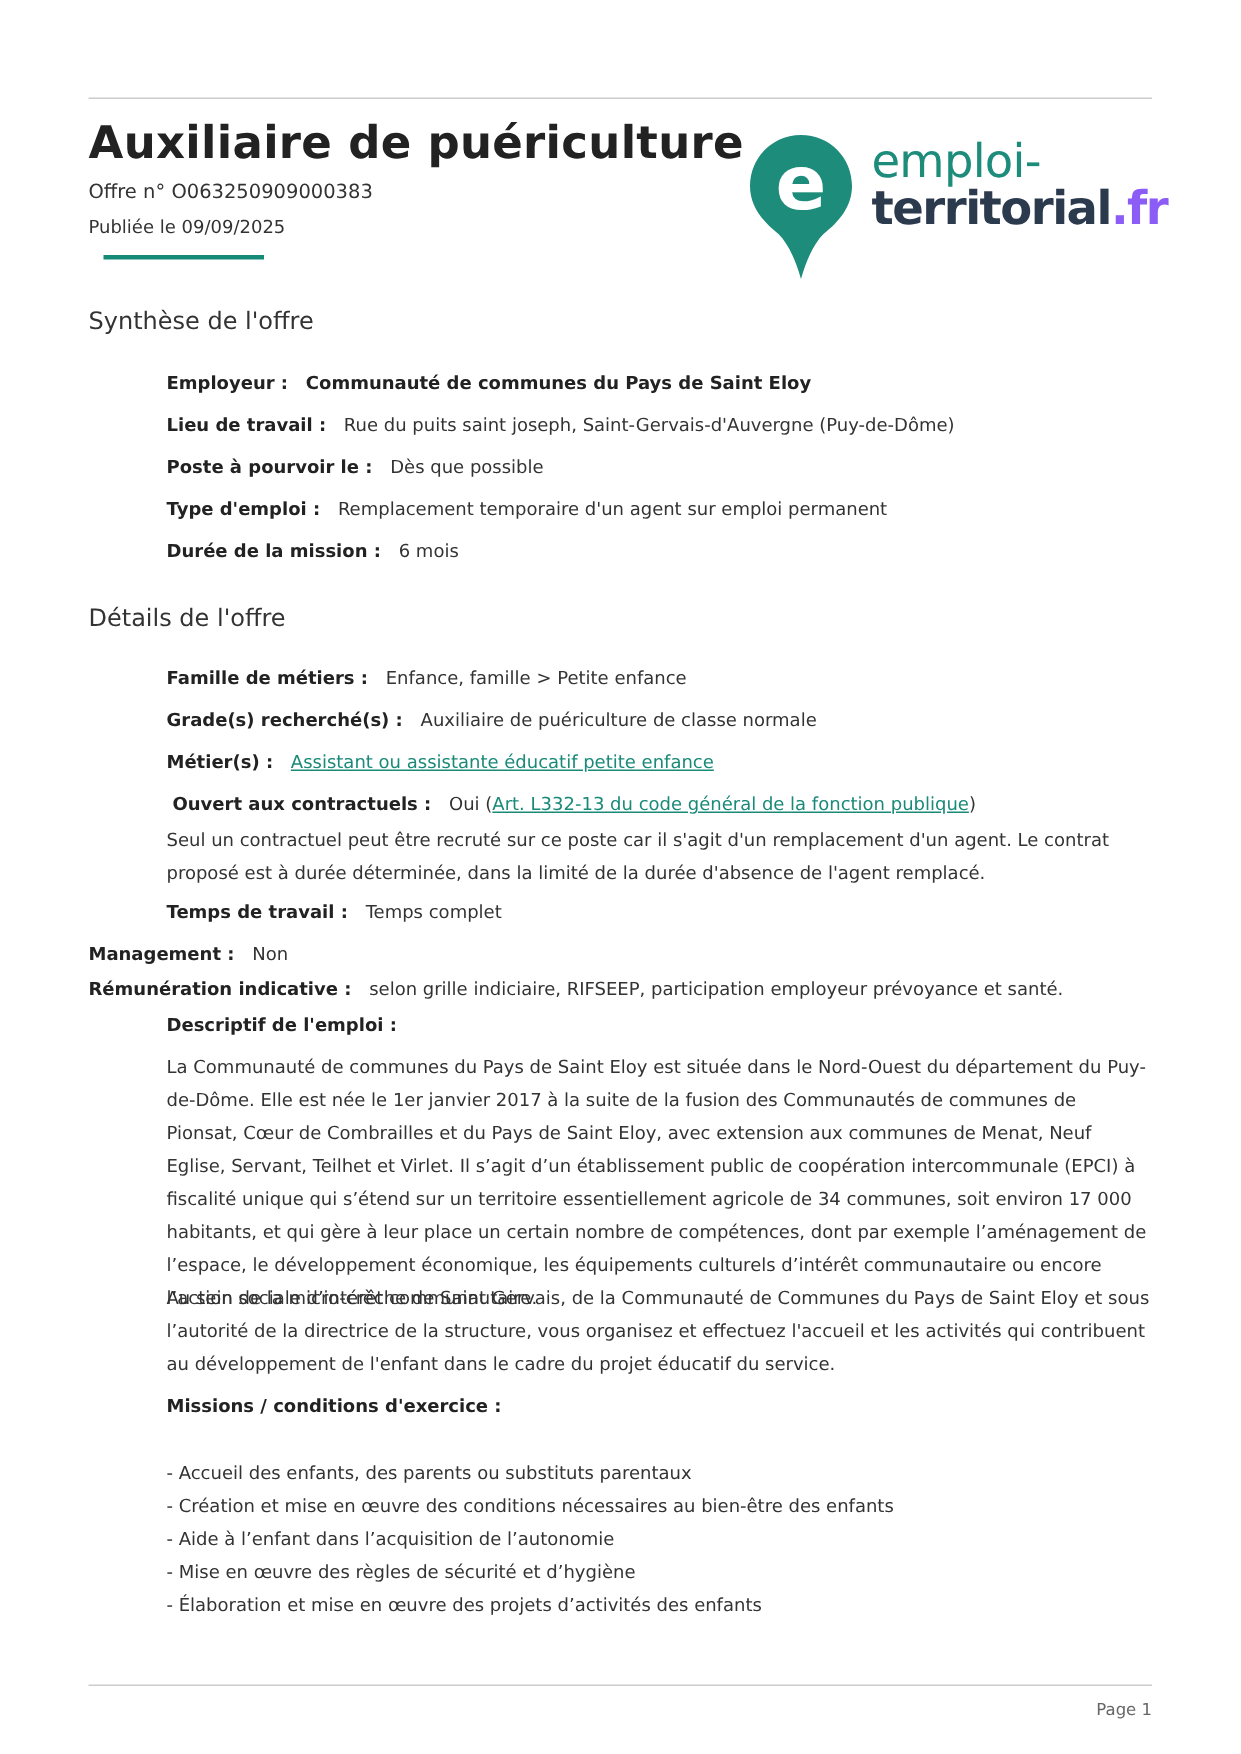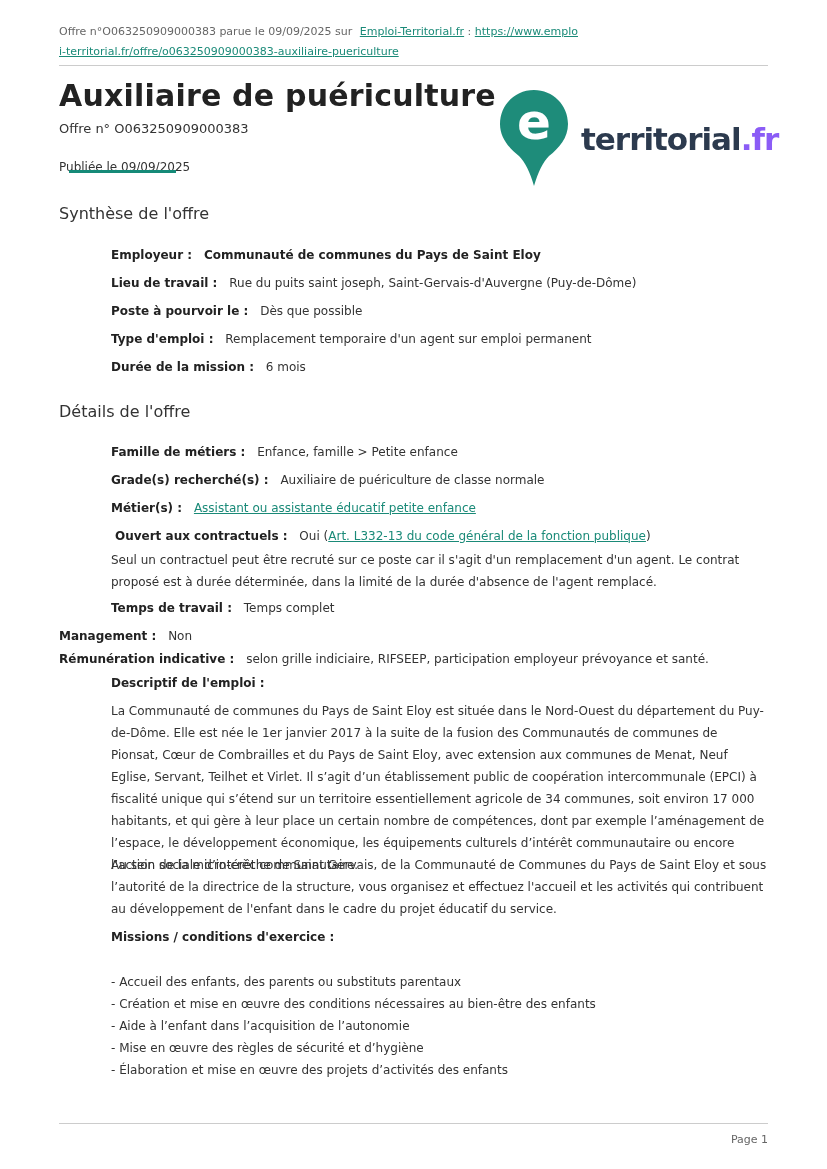--- a/index.html
+++ b/index.html
@@ -20,21 +20,21 @@
     }
     .top-line a { color: #1a8a78; }
     .top-rule { position: absolute; left: 0; top: 65px; width: 709px; height: 1px; background: #cccccc; }
 
     .title {
       position: absolute; left: 0; top: 78px;
       font-size: 30px; font-weight: bold; color: #222222; letter-spacing: 0.2px;
       font-family: "DejaVu Sans", sans-serif;
     }
     .offer-no { position: absolute; left: 0; top: 121px; font-size: 13px; color: #333; }
-    .published { position: absolute; left: 0; top: 160px; font-size: 12px; color: #333; }
+    .published { position: absolute; left: 0; top: 144px; font-size: 12px; color: #333; }
     .accent-bar { position: absolute; left: 10px; top: 170px; width: 107px; height: 3px; background: #158a78; }
 
     .logo { position: absolute; left: 440px; top: 88px; width: 270px; height: 100px; }
     .logo-pin { position: absolute; left: 0; top: 0; }
     .logo-text-1 {
       position: absolute; left: 82px; top: 2px;
       font-size: 31px; color: #1e8c7a; font-weight: normal; letter-spacing: -0.5px;
       font-family: "DejaVu Sans", sans-serif;
     }
     .logo-text-2 {
@@ -62,36 +62,33 @@
     .missions { position: absolute; left: 52px; top: 955px; font-size: 12px; line-height: 22px; color: #333; list-style: none; margin-top: 16px; }
 
     .bottom-rule { position: absolute; left: 0; top: 1123px; width: 709px; height: 1px; background: #cccccc; }
     .page-num { position: absolute; right: 0; top: 1133px; font-size: 11px; color: #666; }
   </style>
 </head>
 <body>
 
 <div class="page">
 
-  <div class="top-line">
-    <span>Offre n°O063250909000383 parue le 09/09/2025 sur</span>
-    <a style="margin-left:4px;">Emploi-Territorial.fr</a><span> : </span><a style="word-break:break-all;">https://www.emploi-territorial.fr/offre/o063250909000383-auxiliaire-puericulture</a>
-  </div>
   <div class="top-rule"></div>
 
   <h1 class="title">Auxiliaire de puériculture</h1>
   <div class="offer-no">Offre n° O063250909000383</div>
   <div class="published">Publiée le 09/09/2025</div>
   <div class="accent-bar"></div>
 
   <div class="logo">
     <svg class="logo-pin" width="70" height="100" viewBox="0 0 70 100">
       <path d="M35 2 C16 2 1 17 1 36 C1 50 10 60 20 68 C26 74 31 84 35 98 C39 84 44 74 50 68 C60 60 69 50 69 36 C69 17 54 2 35 2 Z" fill="#1e8c7a"></path>
       <text x="35" y="51" text-anchor="middle" font-family="DejaVu Sans, sans-serif" font-weight="bold" font-size="50" fill="#ffffff">e</text>
     </svg>
+    <div class="logo-text-1">emploi-</div>
     <div class="logo-text-2"><span>territorial</span><span class="tld">.fr</span></div>
   </div>
 
   <h2 class="section-title" style="top:204px;">Synthèse de l'offre</h2>
 
   <div class="field" style="left:52px; top:248px;">
     <span class="lbl">Employeur  :</span>
     <span class="val bold">Communauté de communes du Pays de Saint Eloy</span>
   </div>
   <div class="field" style="left:52px; top:276px;">

